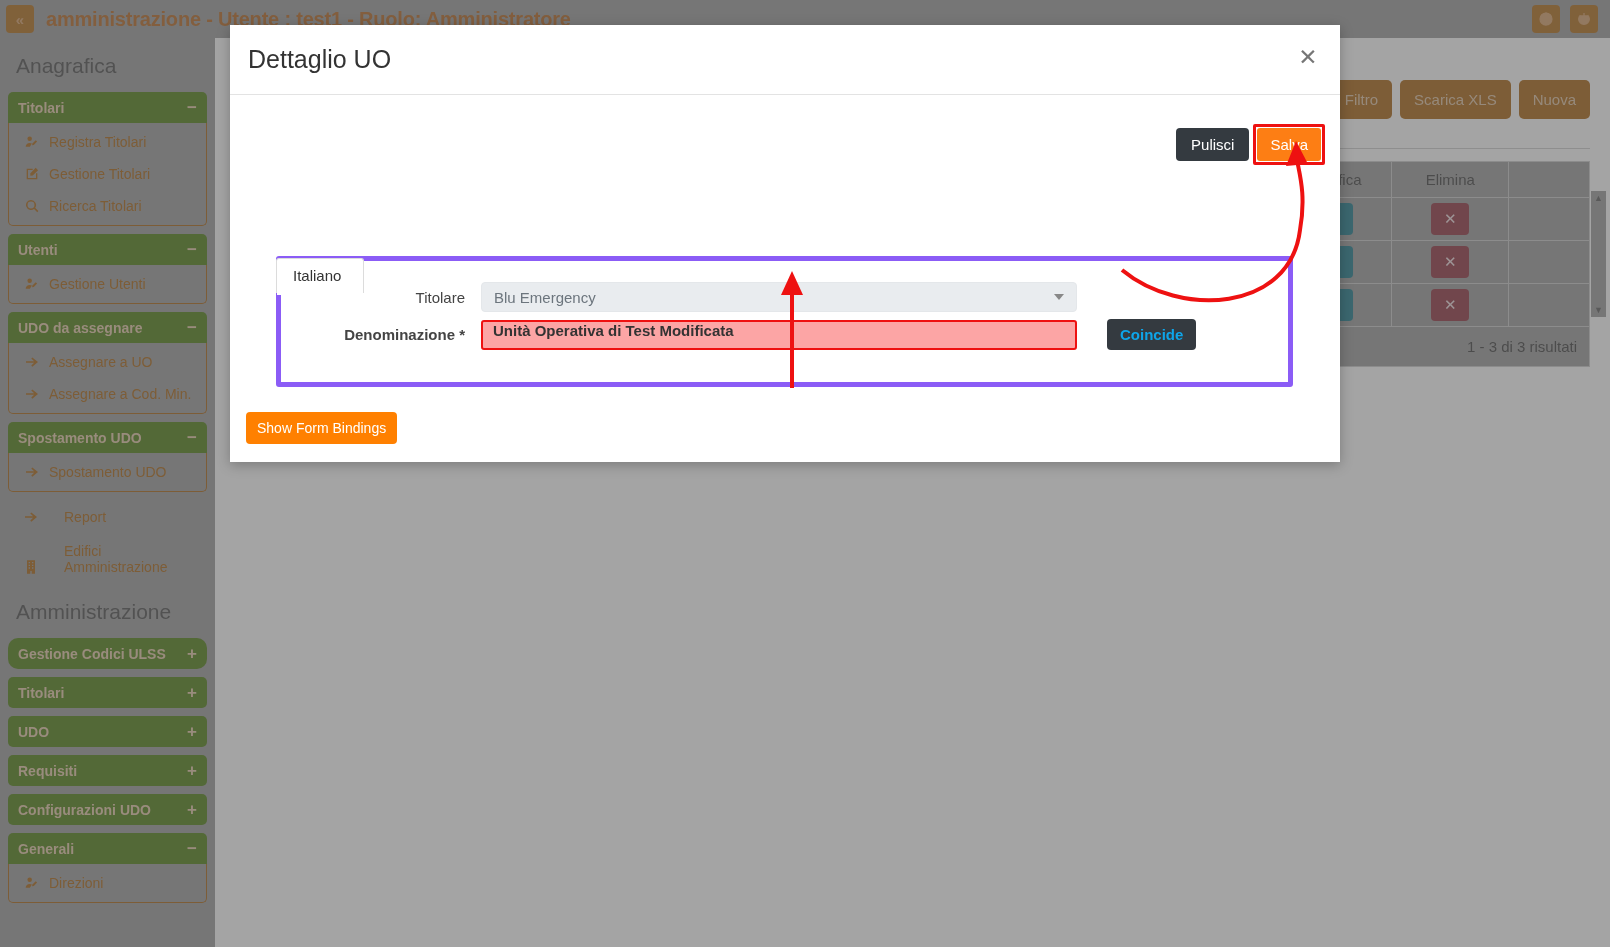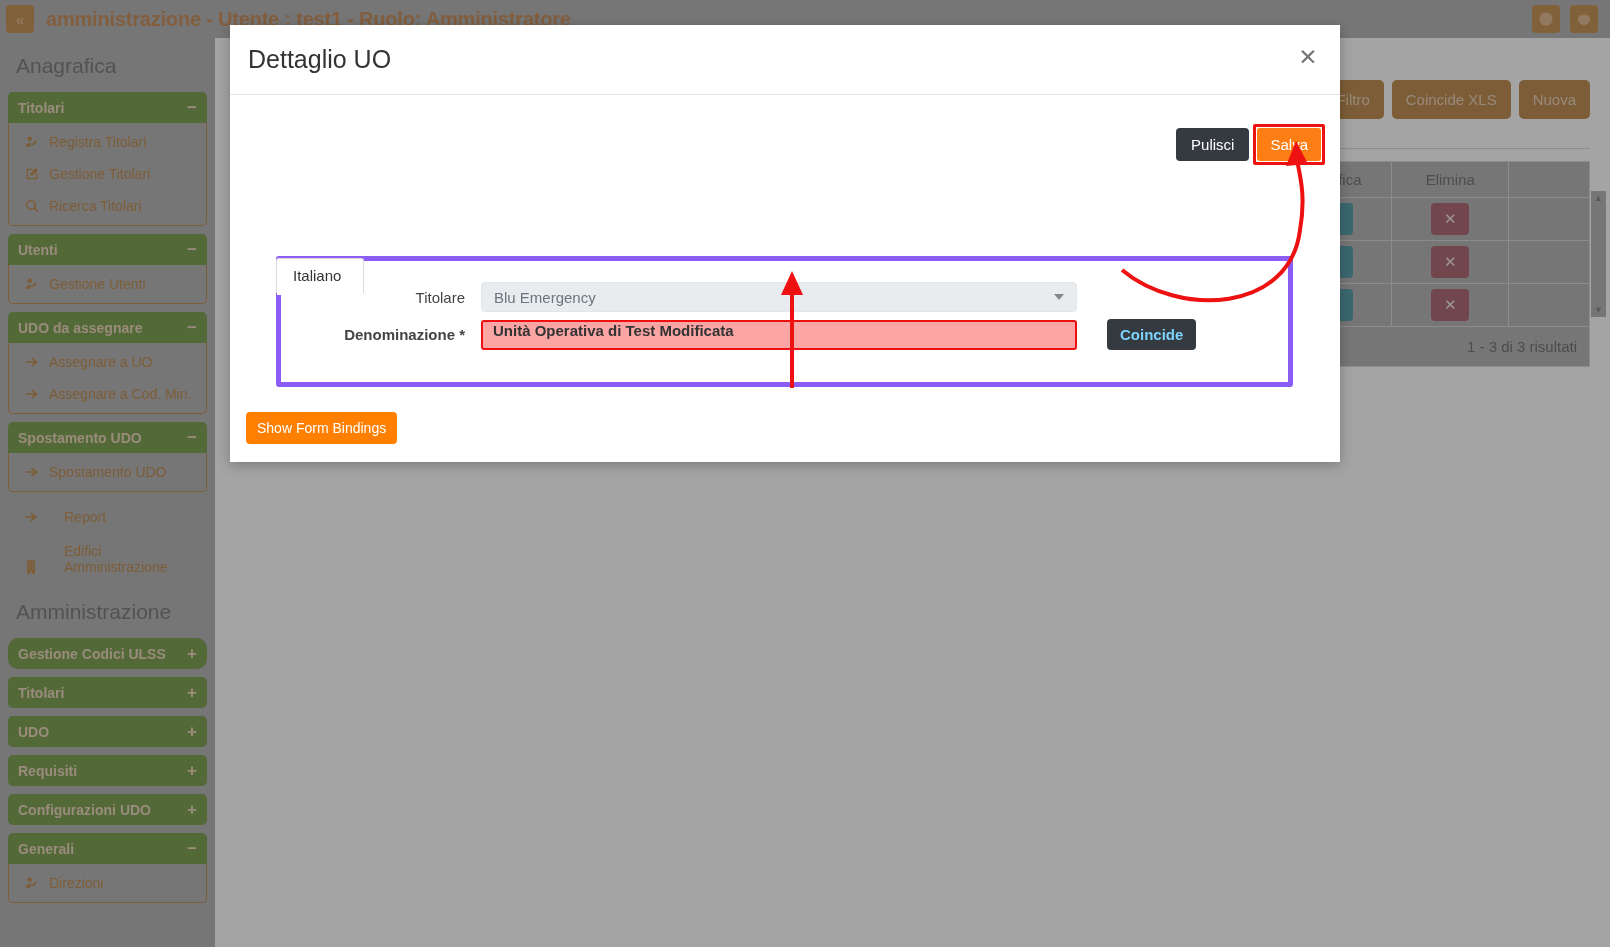--- a/index.html
+++ b/index.html
@@ -268,21 +268,21 @@
     border-top: 6px solid #888;
   }
   .txt-field {
     width: 596px; height: 30px;
     background: #fca5a5; border: 2px solid #ee1111; border-radius: 3px;
     display: flex; align-items: flex-start; padding: 0 10px;
     font-size: 15px; color: #333;
   }
   .coincide {
     margin-left: 30px;
-    background: #343a40; color: #7dd3fc; border-radius: 4px;
+    background: #343a40; color: #0ea5e9; border-radius: 4px;
     padding: 7px 13px; font-size: 15px; white-space: nowrap;
   }
 
   .sfb-btn {
     position: absolute; left: 16px; bottom: 17px;
     background: #ff8000; color: #fff; border: none; border-radius: 4px;
     padding: 8px 11px; font-size: 14px; cursor: pointer;
     font-family: "Liberation Sans", sans-serif;
   }
 
@@ -494,21 +494,21 @@
     <div class="arrowU">▲</div>
     <div class="trk">
       <div class="thumb"></div>
     </div>
     <div class="arrowD">▼</div>
   </div>
 
   <div class="content">
     <div class="toolbar-row">
       <button class="tb-btn">Filtro</button>
-      <button class="tb-btn">Coincide XLS</button>
+      <button class="tb-btn">Scarica XLS</button>
       <button class="tb-btn">Nuova</button>
     </div>
 
     <div class="grid-wrap">
       <div class="grid-sep"></div>
       <table class="grid">
         <thead>
           <tr>
             <th style="width:30%">Un...</th>
             <th style="width:26%">Modifica</th>

